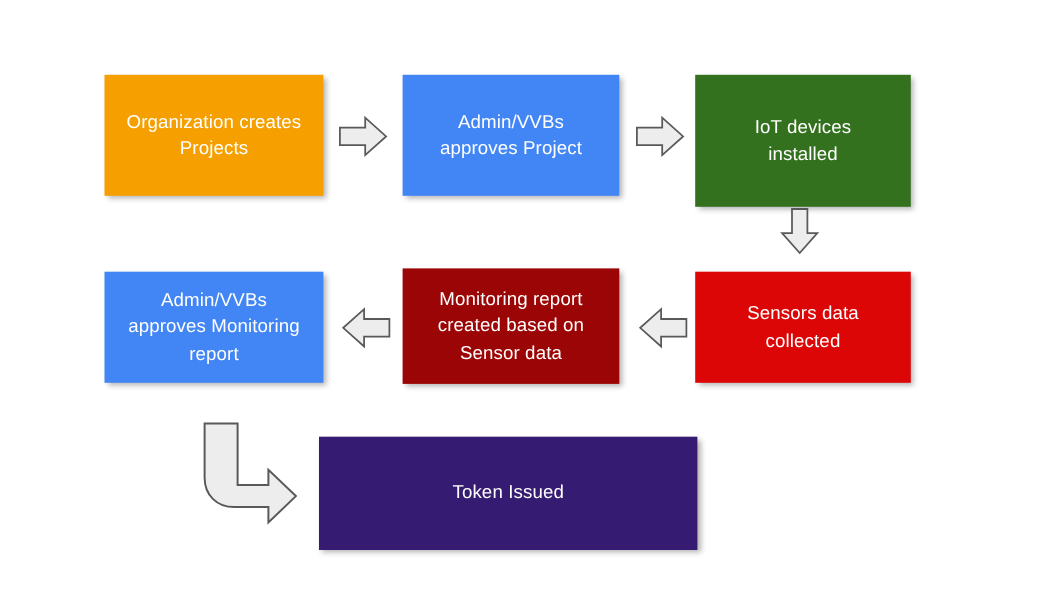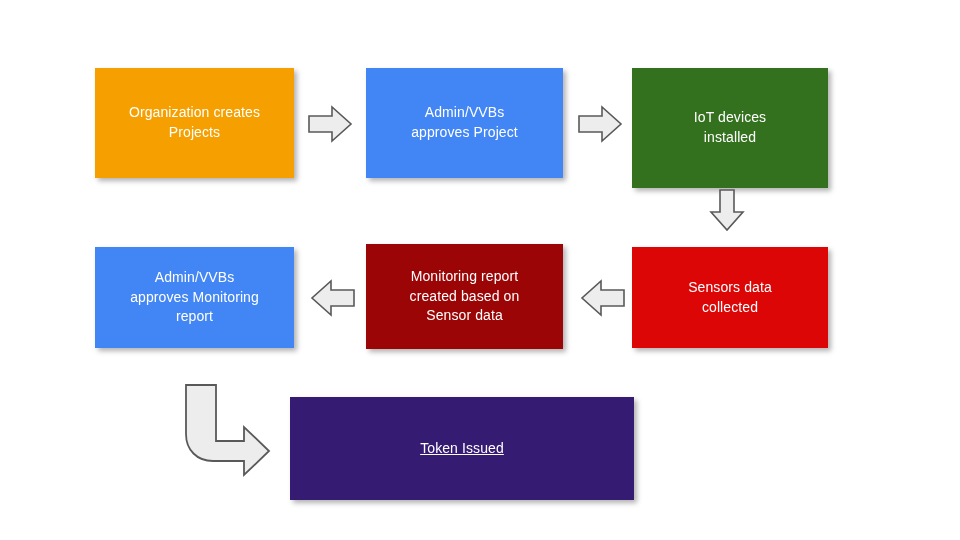--- a/index.html
+++ b/index.html
@@ -20,41 +20,41 @@
     background: #ffffff;
   }
 
   .node {
     position: absolute;
     display: flex;
     align-items: center;
     justify-content: center;
     text-align: center;
     color: #ffffff;
-    font-size: 14px;
+    font-size: 17px;
     line-height: 1.42;
     letter-spacing: 0.1px;
     box-shadow: 3px 3px 5px rgba(0,0,0,0.30);
     box-sizing: border-box;
     padding: 4px 10px;
     white-space: pre-line;
   }
 
   
   .node-org      { left: 95px;  top: 68px;  width: 199px; height: 110px; background: #F5A000; }
   .node-approve  { left: 366px; top: 68px;  width: 197px; height: 110px; background: #4285F4; }
   .node-iot      { left: 632px; top: 68px;  width: 196px; height: 120px; background: #34711F; }
 
   
   .node-adminmon { left: 95px;  top: 247px; width: 199px; height: 101px; background: #4285F4; }
   .node-monrep   { left: 366px; top: 244px; width: 197px; height: 105px; background: #9C0505; }
   .node-sensors  { left: 632px; top: 247px; width: 196px; height: 101px; background: #DD0606; }
 
   
-  .node-token    { left: 290px; top: 397px; width: 344px; height: 103px; background: #361B73; text-decoration: underline; }
+  .node-token    { left: 290px; top: 397px; width: 344px; height: 103px; background: #361B73; }
 
   .arrow {
     position: absolute;
   }
   .arrow svg { display: block; overflow: visible; }
 
   .arrow-right-1 { left: 308px; top: 105px; }
   .arrow-right-2 { left: 578px; top: 105px; }
   .arrow-down-1  { left: 709px; top: 189px; }
   .arrow-left-1  { left: 581px; top: 279px; }

